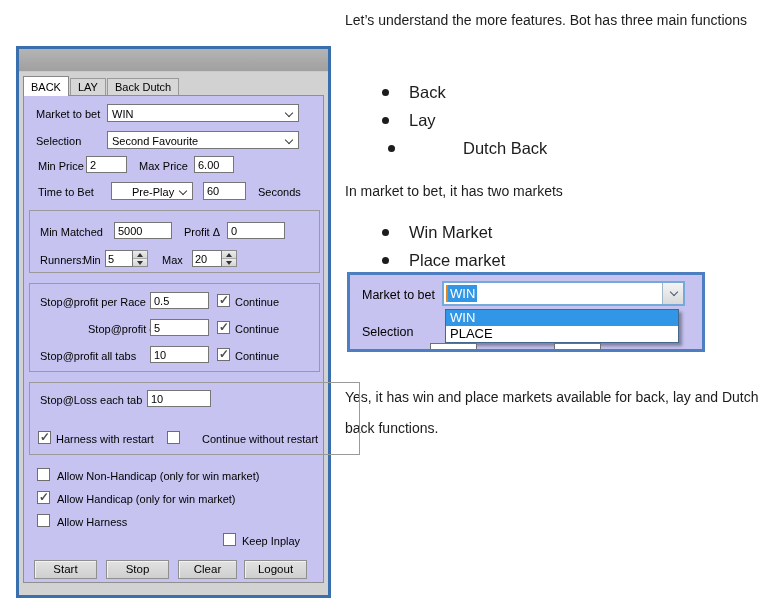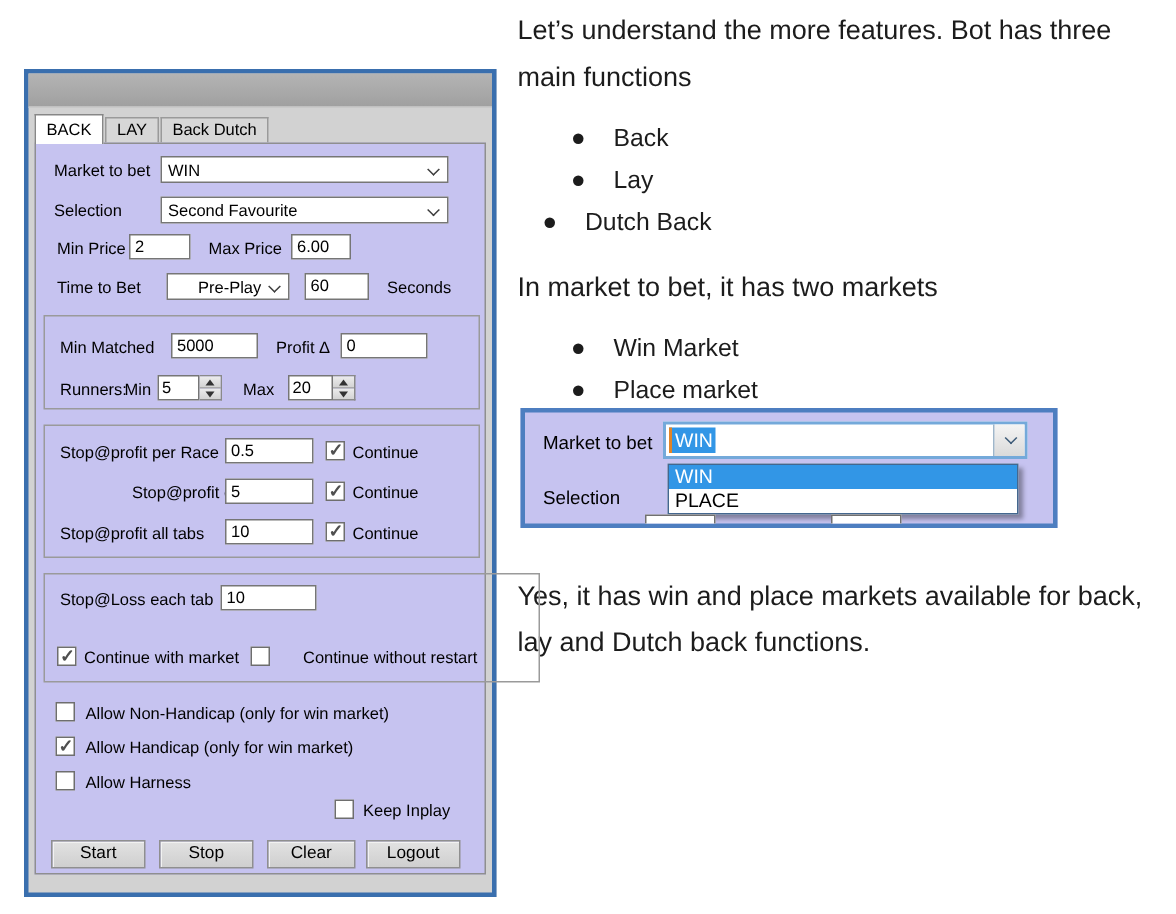--- a/index.html
+++ b/index.html
@@ -46,21 +46,21 @@
   .sb + .sb { border-top:1px solid #aaa; }
   .tri-up { width:0; height:0; border-left:3px solid transparent; border-right:3px solid transparent; border-bottom:4px solid #333; }
   .tri-dn { width:0; height:0; border-left:3px solid transparent; border-right:3px solid transparent; border-top:4px solid #333; }
   .winbtn {
     position:absolute; height:19px; background:linear-gradient(#e2e2e2,#cfcfcf);
     border:1px solid #8f8f8f; box-shadow:inset 1px 1px 0 #f2f2f2;
     font-size:11.5px; color:#000; text-align:center; line-height:17px;
   }
 
   
-  .article-text { position:absolute; color:#1c1c1c; font-size:18px; line-height:31px; }
+  .article-text { position:absolute; color:#1c1c1c; font-size:14px; line-height:31px; }
   .bullet-row { position:absolute; display:flex; align-items:center; color:#1c1c1c; font-size:16.5px; }
   .dot { width:7px; height:7px; border-radius:50%; background:#1c1c1c; margin-right:20px; }
 
   
   .inset {
     position:absolute; left:347px; top:272px; width:358px; height:80px;
     border:3px solid #4d7ec0; background:#c6c3f0; overflow:hidden;
   }
   .inset .ilbl { position:absolute; font-size:12.5px; color:#000; white-space:nowrap; }
   .inset-combo {
@@ -173,21 +173,21 @@
         <input class="txt" style="left: 120px; top: 62px; width: 59px;" readonly="" value="10">
         <span class="cb on" style="left:187px; top:64px;"></span>
         <div class="lbl" style="left:205px; top:66px;">Continue</div>
       </div>
 
       <div class="groupbox" style="left:5px; top:286px; width:331px; height:73px;padding-left:25px;">
         <div class="lbl" style="left:10px; top:11px;">Stop@Loss each tab</div>
         <input class="txt" style="left: 117px; top: 7px; width: 64px;" readonly="" value="10">
 
         <span class="cb on" style="left:8px; top:48px;"></span>
-        <div class="lbl" style="left:26px; top:50px;">Continue with market</div>
+        <div class="lbl" style="left:26px; top:50px;">Harness with restart</div>
         <span class="cb" style="left:137px; top:48px;"></span>
         <div class="lbl" style="left:155px; top:50px;margin-left:17px;">Continue without restart</div>
       </div>
 
       <span class="cb" style="left:13px; top:372px;"></span>
       <div class="lbl" style="left:33px; top:374px;">Allow Non-Handicap (only for win market)</div>
 
       <span class="cb on" style="left:13px; top:395px;"></span>
       <div class="lbl" style="left:33px; top:397px;">Allow Handicap (only for win market)</div>
 
@@ -207,21 +207,21 @@
   <div class="article-text" style="left:345px; top:5px; width:420px;">Let’s understand the more features. Bot has three main functions</div>
 
   <div class="bullet-row" style="left:382px; top:78px; height:28px;">
     <span class="dot"></span>
     <span>Back</span>
   </div>
   <div class="bullet-row" style="left:382px; top:106px; height:28px;">
     <span class="dot"></span>
     <span>Lay</span>
   </div>
-  <div class="bullet-row" style="left:363px; top:134px; height:28px;">
+  <div class="bullet-row" style="left:388px; top:134px; height:28px;gap:48px;">
     <span class="dot"></span>
     <span>Dutch Back</span>
   </div>
 
   <div class="article-text" style="left:345px; top:176px; width:430px;">In market to bet, it has two markets</div>
 
   <div class="bullet-row" style="left:382px; top:218px; height:28px;">
     <span class="dot"></span>
     <span>Win Market</span>
   </div>

